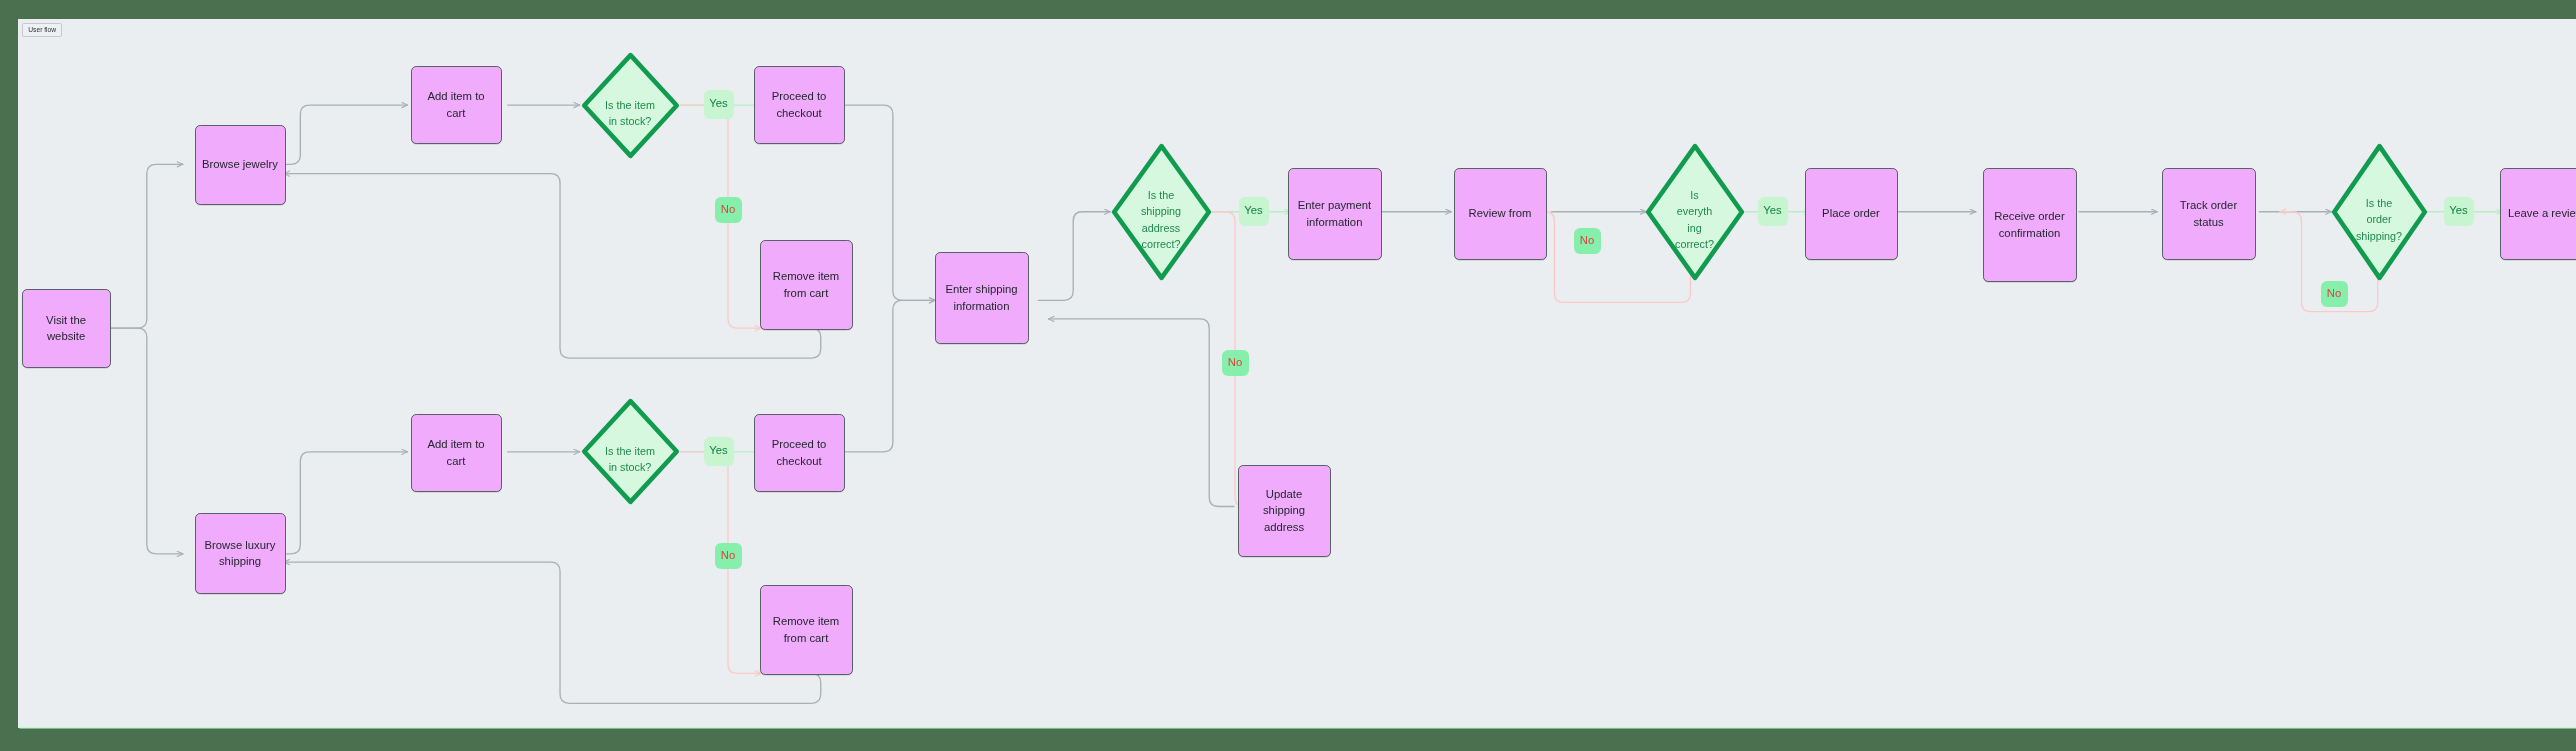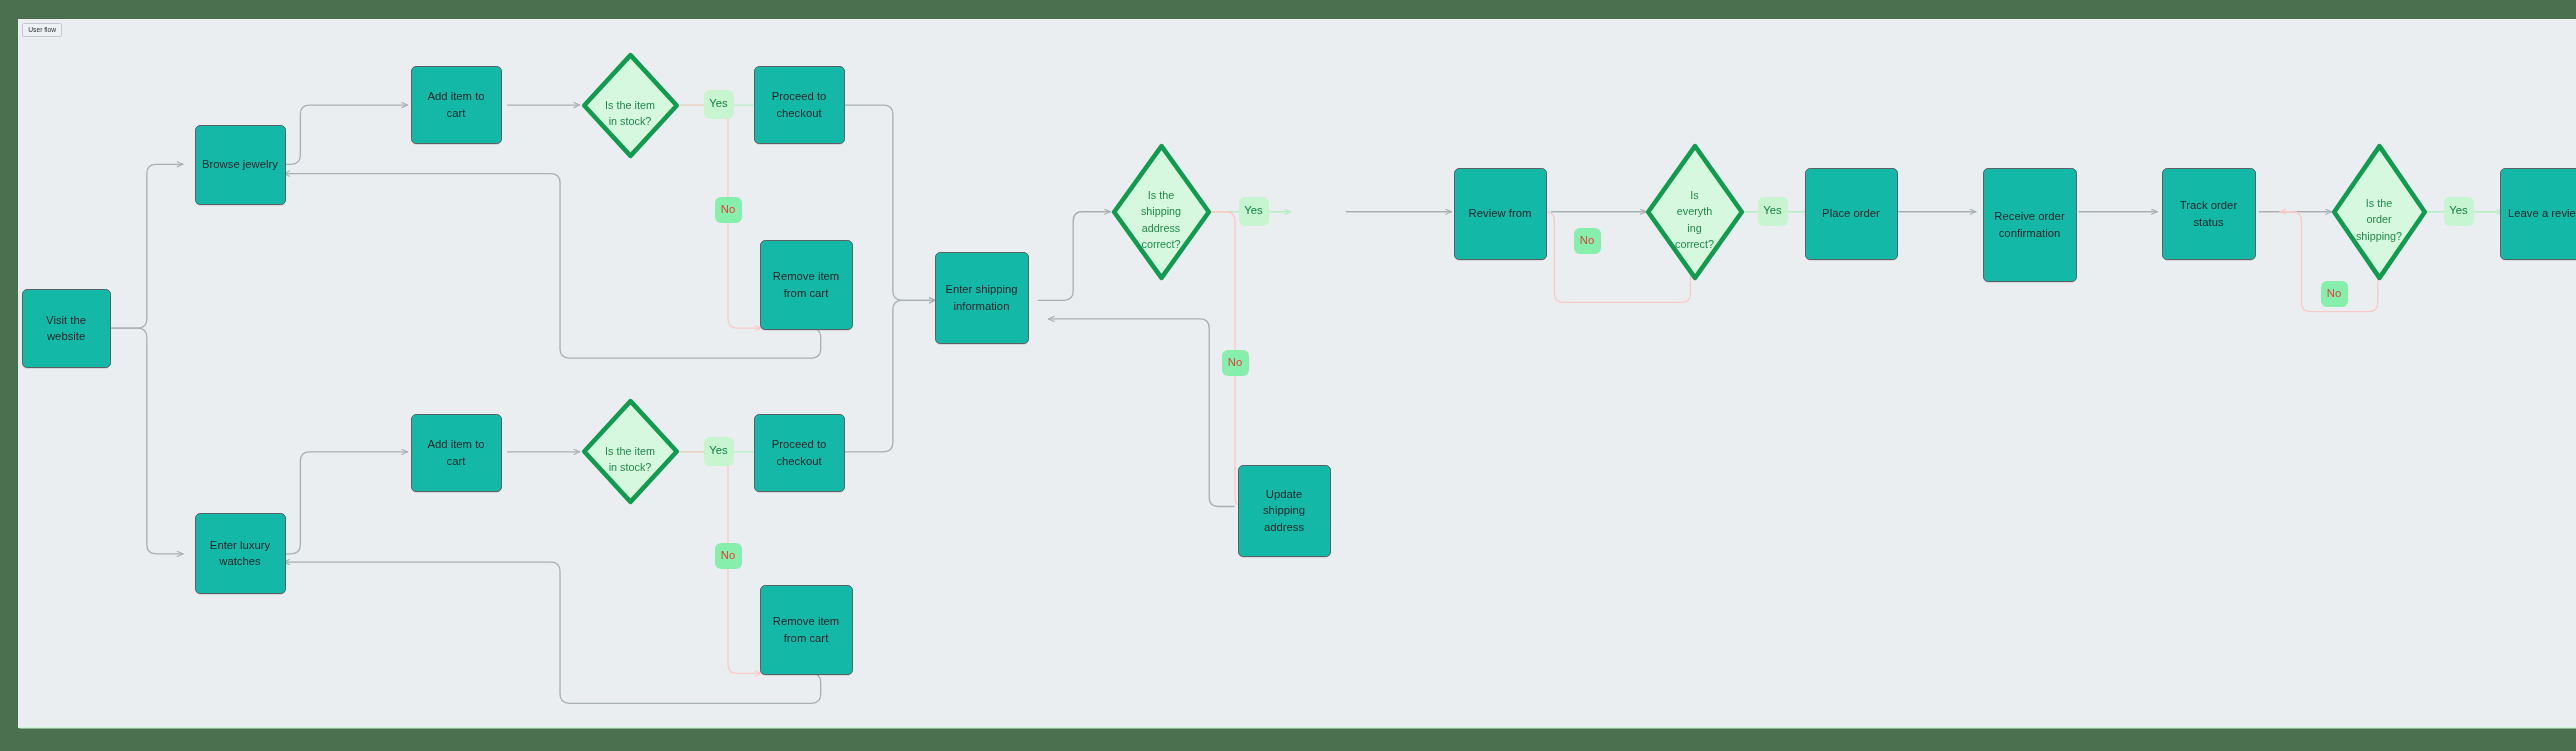--- a/index.html
+++ b/index.html
@@ -24,21 +24,21 @@
     padding:2.6px 5.2px 3.1px 5.2px;
     background:#eef1f3;
     border:0.5px solid #c3c9cd;
     border-radius:2.1px;
     font-size:6.7px;color:#2b3135;
     line-height:1;
     white-space:nowrap;
   }
   .node{
     position:absolute;
-    background:#14b8a6;
+    background:#f0abfc;
     border:1px solid #5a6166;
     border-radius:5.2px;
     box-sizing:border-box;
     display:flex;align-items:center;justify-content:center;
     text-align:center;
     color:#22282c;
     font-size:11.3px;
     line-height:1.45;
     padding:3.1px 5.2px;
     box-shadow:0 0.5px 0 0 rgba(0,0,0,.18);
@@ -137,21 +137,21 @@
 
   <div class="node" style="left:4.1px;top:270px;width:89px;height:79px;">
     <span>Visit the website</span>
   </div>
 
   <div class="node" style="left:177px;top:106px;width:91px;height:80px;">
     <span>Browse jewelry</span>
   </div>
 
   <div class="node" style="left:177px;top:494px;width:91px;height:81px;">
-    <span>Enter luxury watches</span>
+    <span>Browse luxury shipping</span>
   </div>
 
   <div class="node" style="left:393px;top:47px;width:91px;height:78px;">
     <span>Add item to cart</span>
   </div>
 
   <div class="node" style="left:393px;top:395px;width:91px;height:78px;">
     <span>Add item to cart</span>
   </div>
 
@@ -172,20 +172,23 @@
   </div>
 
   <div class="node" style="left:917px;top:233px;width:94px;height:92px;">
     <span>Enter shipping information</span>
   </div>
 
   <div class="node" style="left:1220px;top:446px;width:93px;height:92px;">
     <span>Update shipping address</span>
   </div>
 
+  <div class="node" style="left:1270px;top:149px;width:94px;height:92px;">
+    <span>Enter payment information</span>
+  </div>
 
   <div class="node" style="left:1436px;top:149px;width:93px;height:92px;">
     <span>Review from</span>
   </div>
 
   <div class="node" style="left:1787px;top:149px;width:93px;height:92px;">
     <span>Place order</span>
   </div>
 
   <div class="node" style="left:1965px;top:149px;width:94px;height:114px;">

